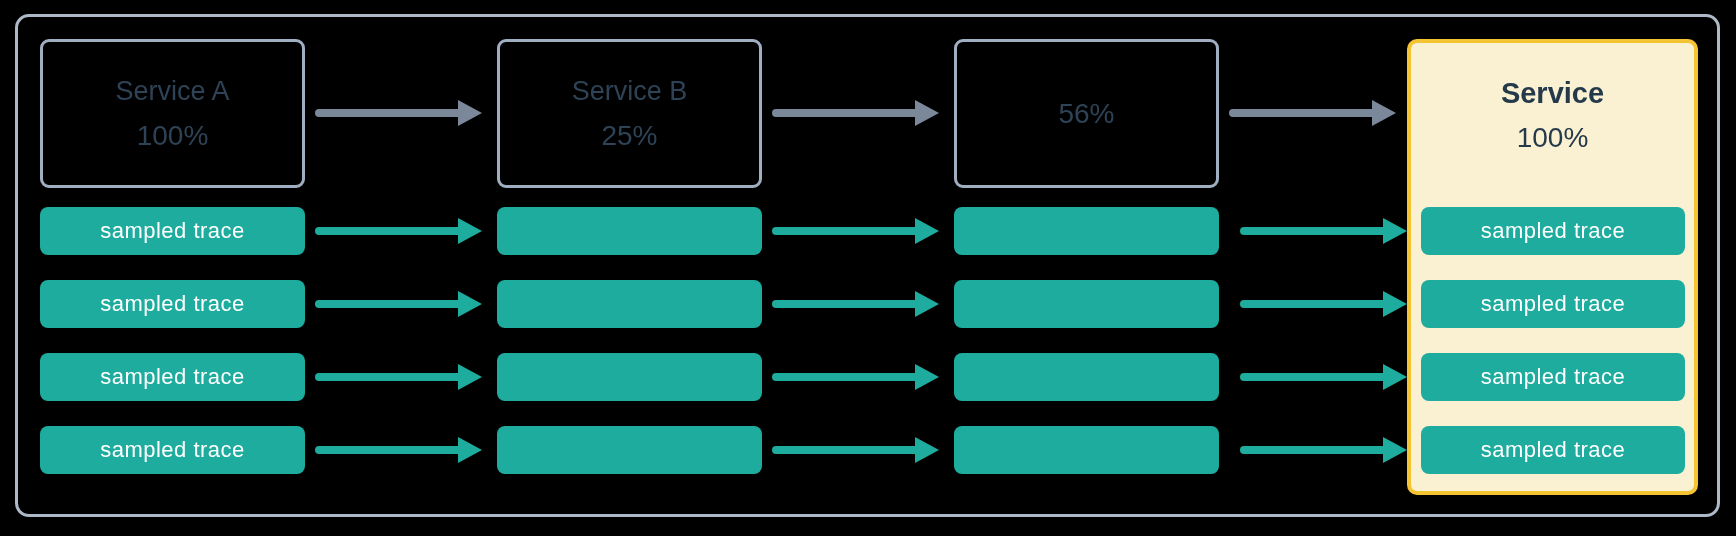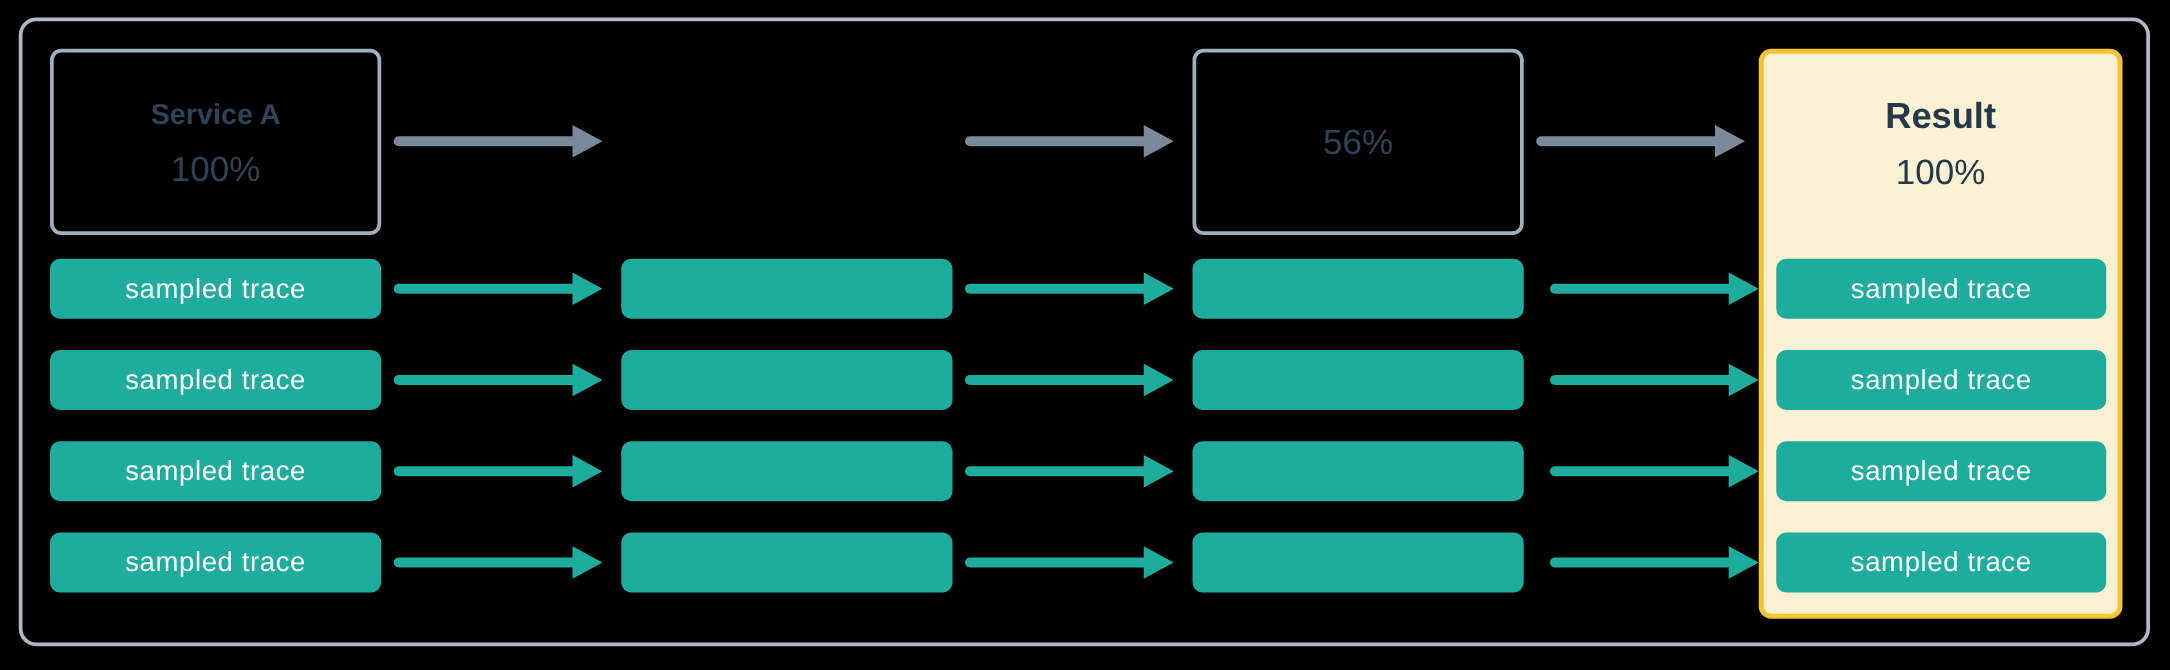--- a/index.html
+++ b/index.html
@@ -30,22 +30,22 @@
     border: 3px solid #9fAEC1;
     border-radius: 9px;
     display: flex;
     flex-direction: column;
     align-items: center;
     justify-content: center;
     color: #2e4356;
     background: transparent;
   }
   .service-box .box-title {
-    font-size: 23px;
-    font-weight: bold;
+    font-size: 27px;
+    font-weight: normal;
     line-height: 45px;
   }
   .service-box .box-rate {
     font-size: 28px;
     font-weight: normal;
     line-height: 44px;
   }
 
   .result-box {
     position: absolute;
@@ -115,27 +115,31 @@
 <body>
 
 <div class="canvas">
 
   <div class="outer-frame"></div>
 
   <div class="service-box" style="left:40px">
     <div class="box-title">Service A</div>
     <div class="box-rate">100%</div>
   </div>
+  <div class="service-box" style="left:497px">
+    <div class="box-title">Service B</div>
+    <div class="box-rate">25%</div>
+  </div>
   <div class="service-box" style="left:954px">
     <div class="box-rate">56%</div>
   </div>
 
   <div class="result-box">
     <div class="result-header">
-      <div class="box-title">Result</div>
+      <div class="box-title">Service</div>
       <div class="box-rate">100%</div>
     </div>
   </div>
 
   <svg class="arrow gray g1 head-row" viewBox="0 0 168 30">
     <line x1="5" y1="15" x2="146" y2="15" stroke-width="8" stroke-linecap="round"></line>
     <polygon points="144,2 168,15 144,28"></polygon>
   </svg>
   <svg class="arrow gray g2 head-row" viewBox="0 0 168 30">
     <line x1="5" y1="15" x2="146" y2="15" stroke-width="8" stroke-linecap="round"></line>

